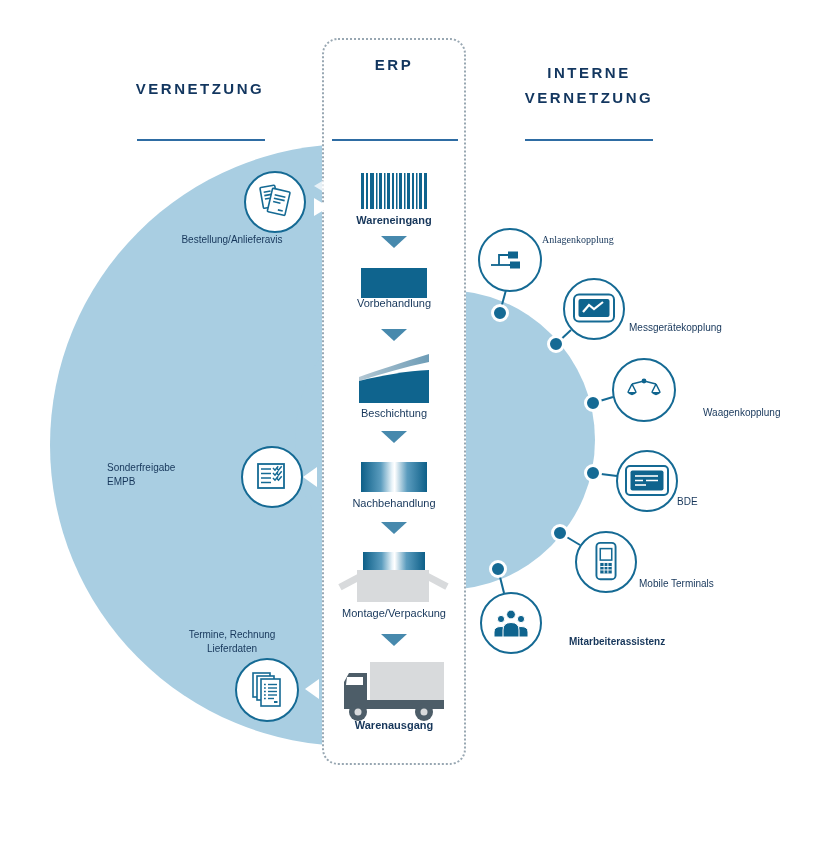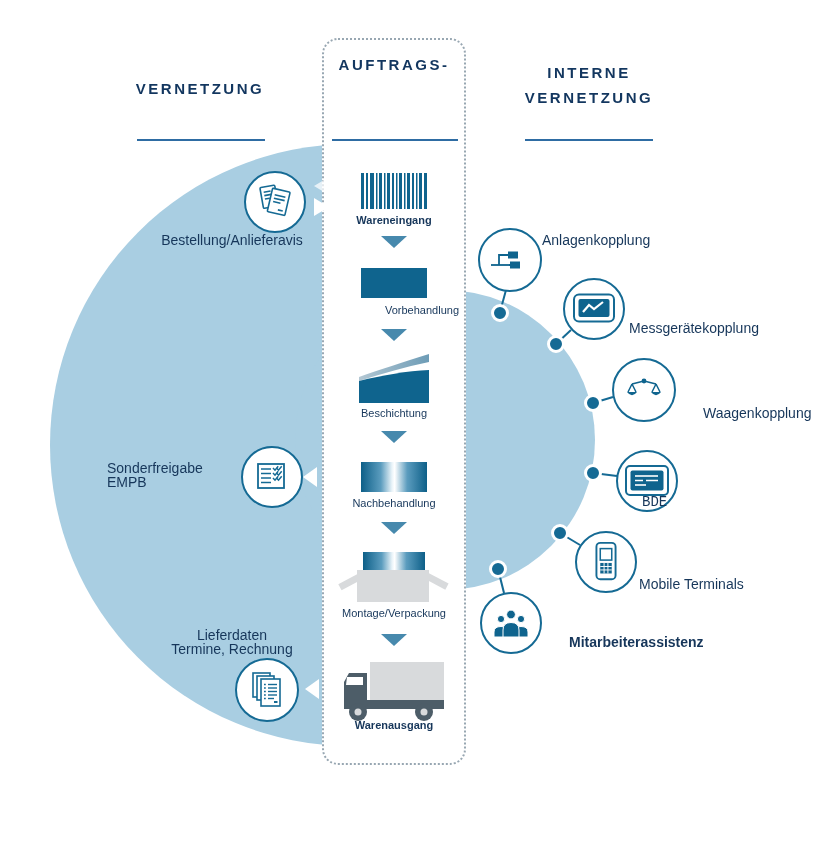--- a/index.html
+++ b/index.html
@@ -3,21 +3,21 @@
 <meta charset="utf-8">
 <style>
   html,body{margin:0;padding:0;background:#fff;}
   #canvas{position:relative;width:826px;height:845px;background:#fff;overflow:hidden;
           font-family:"Liberation Sans",sans-serif;}
   .abs{position:absolute;}
   .hdr{position:absolute;font-weight:bold;font-size:15px;line-height:25px;letter-spacing:2.5px;
        color:#12365f;text-align:center;z-index:5;}
   .hdr span{display:block;}
   .underline{position:absolute;height:2px;background:#2e6ca3;z-index:5;}
-  .lbl{position:absolute;font-size:14px;line-height:14px;color:#16365a;z-index:5;white-space:nowrap;}
+  .lbl{position:absolute;font-size:10px;line-height:14px;color:#16365a;z-index:5;white-space:nowrap;}
   .lbl span{display:block;}
   .step-label{position:absolute;left:322px;width:144px;text-align:center;font-size:11px;
               color:#16365a;z-index:5;}
   .big-clip{position:absolute;left:0;top:0;width:462px;height:845px;overflow:hidden;z-index:1;}
   .big-circle{position:absolute;left:50px;top:144px;width:602px;height:602px;border-radius:50%;
               background:#a9cee2;}
   .small-circle{position:absolute;left:295px;top:290px;width:300px;height:300px;border-radius:50%;
                 background:#a9cee2;z-index:1;}
   .erp-column{position:absolute;left:322px;top:38px;width:144px;height:727px;background:#fff;
               border:2px dotted #98a7b2;border-radius:16px;box-sizing:border-box;z-index:2;}
@@ -44,21 +44,21 @@
   <div class="small-circle"></div>
 
   <div class="erp-column"></div>
 
   <div class="hdr" style="left:100px;top:76px;width:200px;">
     <span>VERNETZUNG</span>
   </div>
   <div class="underline" style="left:137px;top:139px;width:128px;"></div>
 
   <div class="hdr" style="left:322px;top:52px;width:144px;">
-    <span>AUFTRAGS-</span>
+    <span>ERP</span>
   </div>
   <div class="underline" style="left:332px;top:139px;width:126px;"></div>
 
   <div class="hdr" style="left:519px;top:60px;width:140px;">
     <span>INTERNE</span>
     <span>VERNETZUNG</span>
   </div>
   <div class="underline" style="left:525px;top:139px;width:128px;"></div>
 
   <svg class="step-icon" style="left:361px;top:173px;" width="66" height="36" viewBox="0 0 66 36">
@@ -78,21 +78,21 @@
       <rect x="51" y="0" width="2" height="36"></rect>
         <rect x="55" y="0" width="1.5" height="36"></rect>
       <rect x="58" y="0" width="3" height="36"></rect>
         <rect x="63" y="0" width="3" height="36"></rect>
     </g>
   </svg>
   <div class="step-label" style="top:214px;font-weight:bold;">Wareneingang</div>
   <div class="arrow-down" style="left:381px;top:236px;"></div>
 
   <div class="step-icon" style="left:361px;top:268px;width:66px;height:30px;background:#0f648e;"></div>
-  <div class="step-label" style="top:304px;padding-left:28px;">Vorbehandlung</div>
+  <div class="step-label" style="top:297px;">Vorbehandlung</div>
   <div class="arrow-down" style="left:381px;top:329px;"></div>
 
   <svg class="step-icon" style="left:359px;top:351px;" width="70" height="52" viewBox="0 0 70 52">
     <defs>
       <linearGradient id="swooshGrad" x1="0" y1="0" x2="1" y2="0">
         <stop offset="0" stop-color="#b3c7d3"></stop>
           <stop offset="1" stop-color="#6d9cb6"></stop>
       </linearGradient>
     </defs>
     <path d="M0,26 C20,19 44,11 70,3 L70,11 C46,16 22,23 0,30 Z" fill="url(#swooshGrad)"></path>
@@ -206,35 +206,35 @@
         <line x1="18" y1="26" x2="19.8" y2="26"></line>
           <line x1="22" y1="26" x2="31" y2="26"></line>
         <line x1="18" y1="29.5" x2="19.8" y2="29.5"></line>
           <line x1="22" y1="29.5" x2="28" y2="29.5"></line>
       </g>
       <rect x="28" y="32" width="3.5" height="2" fill="#156a94"></rect>
     </svg>
   </div>
   <div class="chv" style="left:305px;top:679px;border-top:10px solid transparent;border-bottom:10px solid transparent;border-right:14px solid #ffffff;"></div>
   <div class="lbl" style="left:132px;top:628px;width:200px;text-align:center;">
+    <span>Termine, Rechnung</span>
     <span>Lieferdaten</span>
-    <span>Termine, Rechnung</span>
   </div>
 
   <div class="node-circle" style="left:478px;top:228px;width:64px;height:64px;border-width:2px;">
     <svg width="44" height="40" viewBox="0 0 44 40">
       <g stroke="#0f648e" stroke-width="1.8" fill="none">
         <path d="M3,25 H22"></path>
           <path d="M11,25 V15 H20"></path>
       </g>
       <rect x="20" y="11.5" width="10" height="7" fill="#0f648e"></rect>
       <rect x="22" y="21.5" width="10" height="7" fill="#0f648e"></rect>
     </svg>
   </div>
-  <div class="lbl" style="left:542px;top:233px;">Anlagenkopplung</div>
+  <div class="lbl" style="left:542px;top:233px;font-family:Liberation Serif, serif;">Anlagenkopplung</div>
 
   <div class="node-circle" style="left:563px;top:278px;border-width:2px;">
     <svg width="46" height="34" viewBox="0 0 46 34">
       <rect x="3" y="2.5" width="40" height="27" rx="5" fill="#fff" stroke="#156a94" stroke-width="2"></rect>
       <rect x="7.5" y="7" width="31" height="18" rx="2" fill="#0f648e"></rect>
       <polyline points="12,20 18,13 23,17 32,10" fill="none" stroke="#ffffff" stroke-width="2.2"></polyline>
     </svg>
   </div>
   <div class="lbl" style="left:629px;top:321px;">Messgerätekopplung</div>
 
@@ -256,21 +256,21 @@
     <svg width="48" height="36" viewBox="0 0 48 36">
       <rect x="3" y="3" width="42" height="29" rx="4" fill="#fff" stroke="#156a94" stroke-width="2"></rect>
       <rect x="7.5" y="7.5" width="33" height="20" rx="2" fill="#0f648e"></rect>
       <g stroke="#ffffff" stroke-width="1.6" fill="none">
         <path d="M12,13 H35"></path>
           <path d="M12,17.5 H20 M23,17.5 H35"></path>
           <path d="M12,22 H23"></path>
       </g>
     </svg>
   </div>
-  <div class="lbl" style="left:642px;top:495px;font-family:Liberation Mono, monospace;">BDE</div>
+  <div class="lbl" style="left:677px;top:495px;">BDE</div>
 
   <div class="node-circle" style="left:575px;top:531px;border-width:2px;">
     <svg width="30" height="44" viewBox="0 0 30 46">
       <rect x="5" y="3" width="20" height="38" rx="4" fill="#fff" stroke="#156a94" stroke-width="2"></rect>
       <rect x="9" y="9" width="12" height="12" fill="#fff" stroke="#156a94" stroke-width="1.6"></rect>
       <rect x="9" y="24" width="12" height="11" fill="#0f648e"></rect>
       <g stroke="#ffffff" stroke-width="1">
         <line x1="13" y1="24" x2="13" y2="35"></line>
           <line x1="17" y1="24" x2="17" y2="35"></line>
         <line x1="9" y1="27.7" x2="21" y2="27.7"></line>

